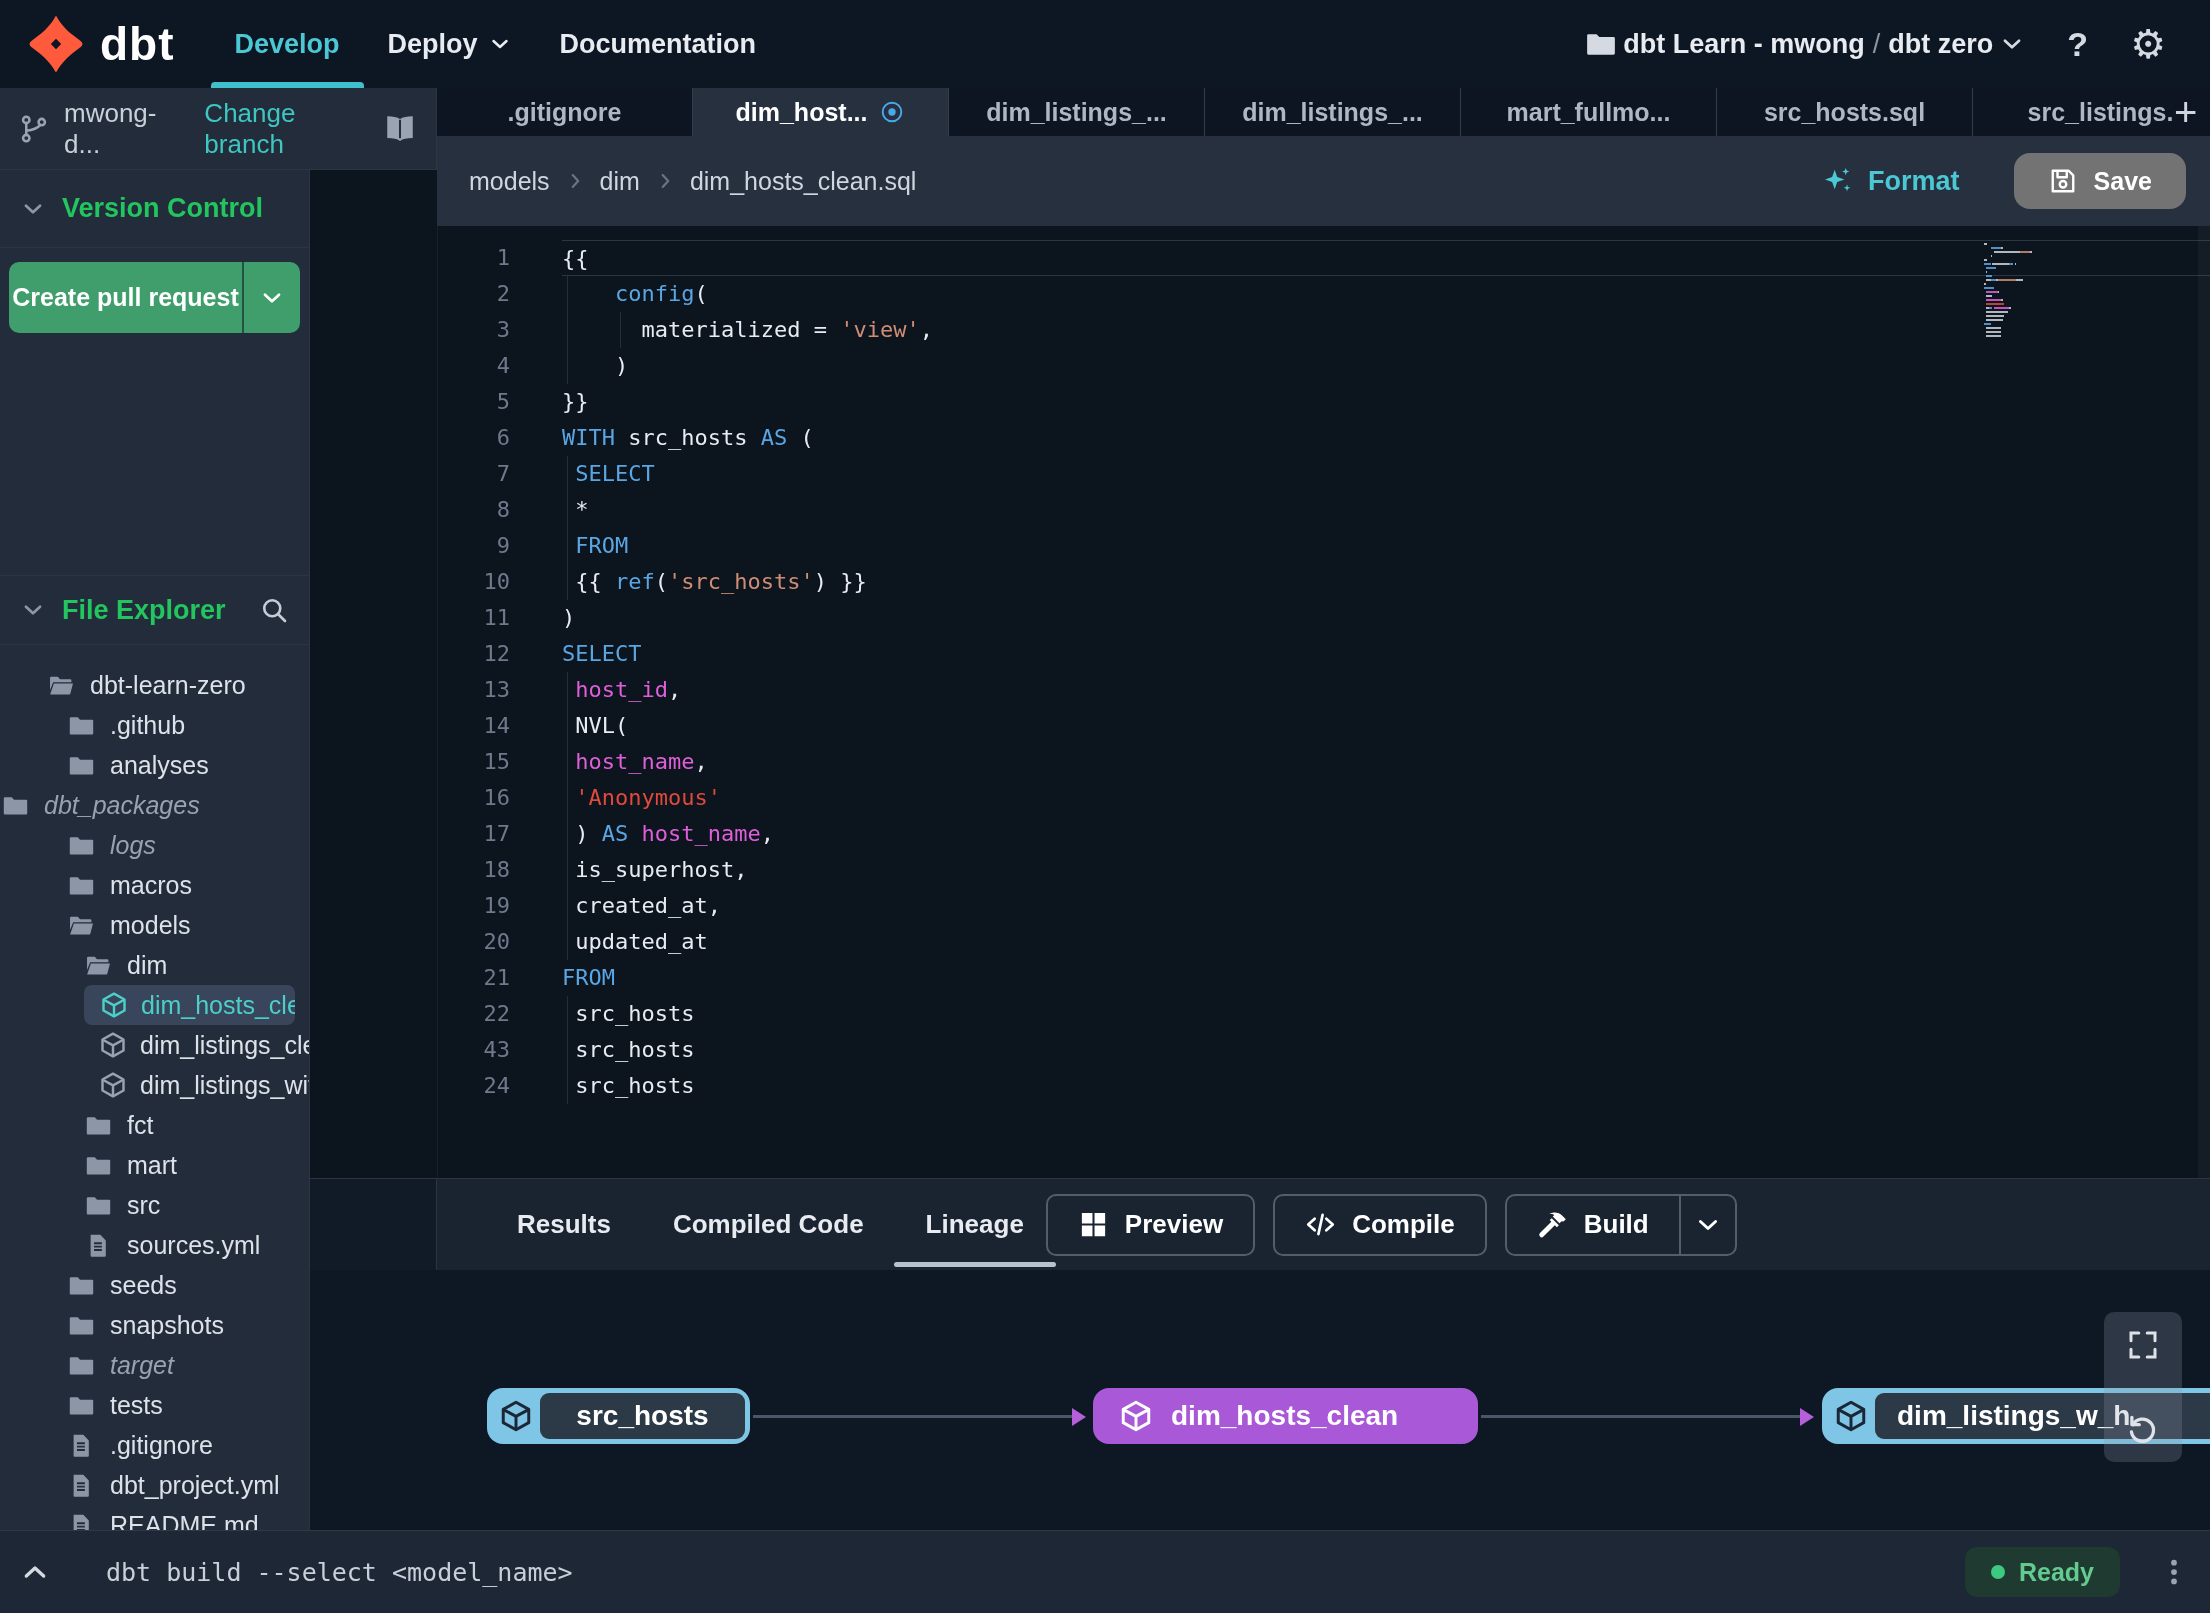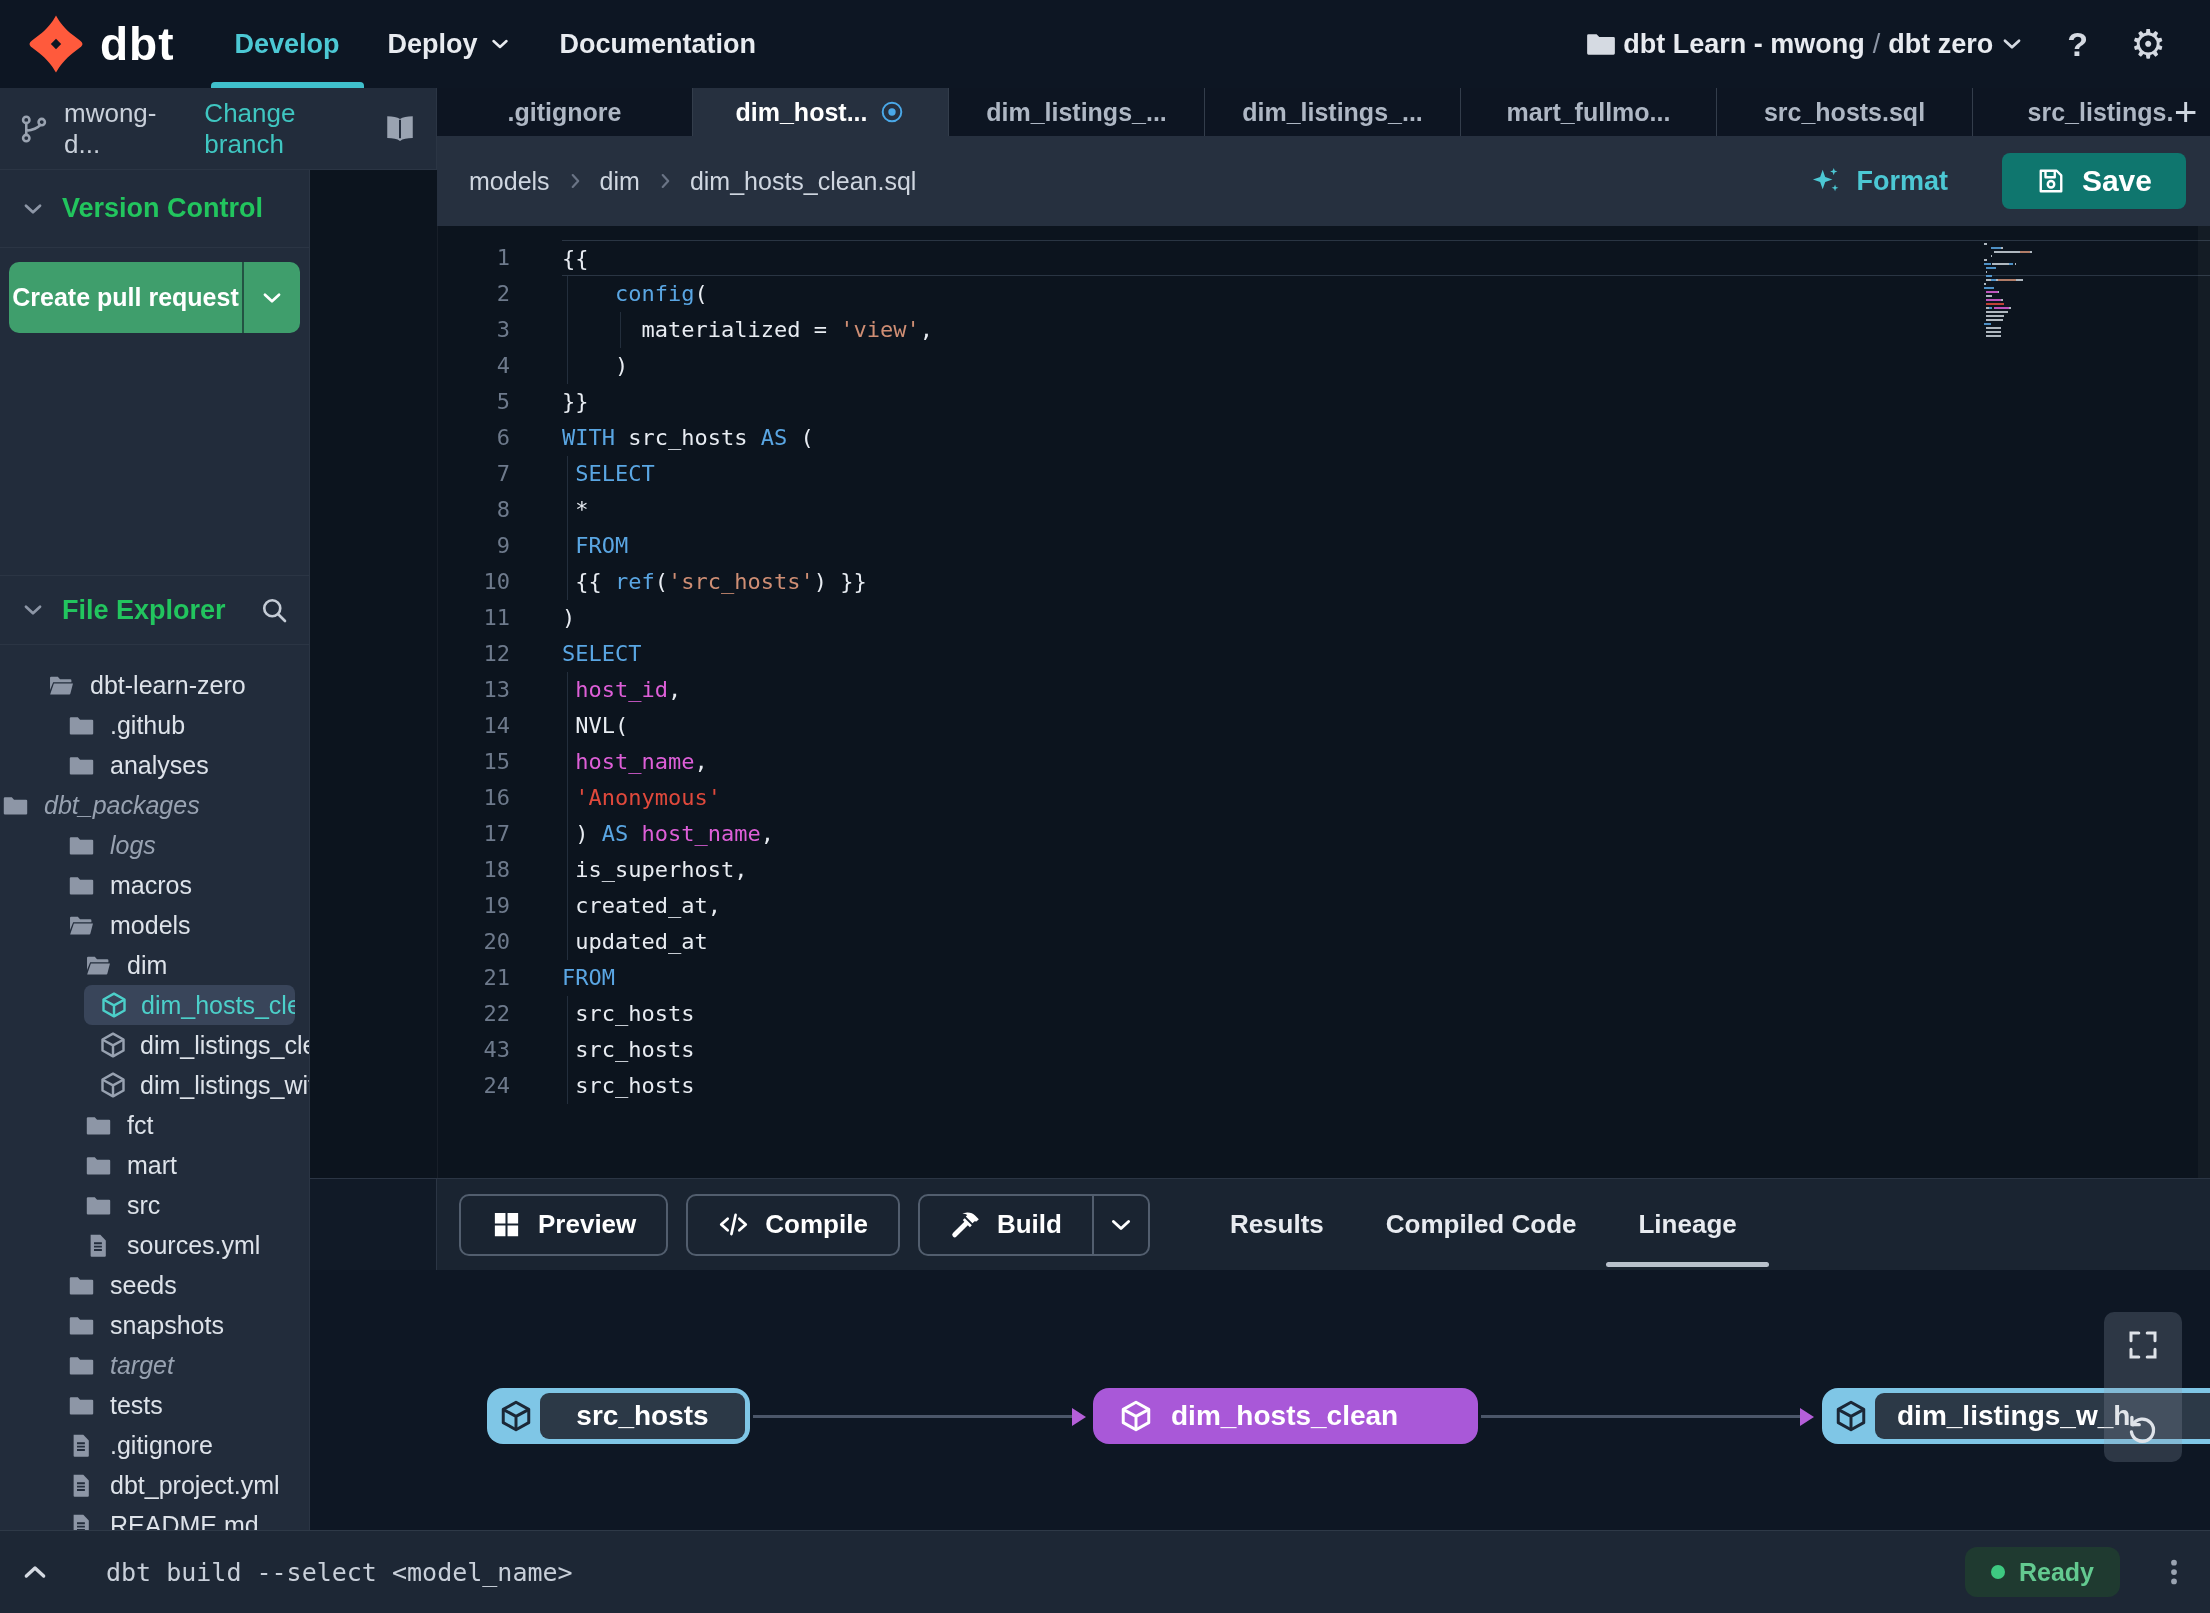--- a/index.html
+++ b/index.html
@@ -44,21 +44,21 @@
   .tab.active { background:#26303f; color:#fff; }
   .tab-dot { width:26px; height:26px; color:#4aa8e8; }
   .tab-add { position:absolute; right:10px; top:0; height:48px; display:flex; align-items:center; font-size:40px; font-weight:400; color:#cfd6e0; cursor:pointer; }
 
   
   #crumb-row { left:437px; top:136px; width:1773px; height:90px; background:#26303f; display:flex; align-items:center; padding-left:32px; }
   .crumb { font-size:25px; color:#cfd6e0; cursor:pointer; }
   .crumb-sep { width:22px; height:22px; color:#6a7486; margin:0 14px; }
   .format-btn { margin-left:auto; margin-right:54px; display:flex; align-items:center; gap:14px; color:#4cc8d4; font-size:27px; font-weight:600; cursor:pointer; }
   .format-btn .ic { width:32px; height:32px; }
-  .save-btn { height:56px; margin-right:24px; background:#0f766e; border-radius:8px; display:flex; align-items:center; gap:16px; padding:0 34px; color:#fff; font-size:30px; font-weight:600; cursor:pointer; }
+  .save-btn { height:56px; margin-right:24px; background:#737373; border-radius:16px; display:flex; align-items:center; gap:16px; padding:0 34px; color:#fff; font-size:25px; font-weight:600; cursor:pointer; }
   .save-btn .ic { width:30px; height:30px; }
 
   
   #sidebar { left:0; top:170px; width:310px; height:1360px; background:#222c3b; border-right:1px solid #2b3544; overflow:hidden; }
   .sec-head { position:absolute; left:0; right:0; display:flex; align-items:center; gap:16px; padding:0 20px; font-size:27px; font-weight:700; color:#22c55e; }
   .sec-head .chev { width:26px; height:26px; color:#8d96a6; flex:0 0 auto; }
   #vc-head { top:0; height:78px; border-bottom:1px solid #2b3544; }
   #fe-head { top:405px; height:70px; border-top:1px solid #2b3544; border-bottom:1px solid #2b3544; }
   #fe-head .srch { margin-left:auto; width:30px; height:30px; color:#c5ccd6; cursor:pointer; }
   .pr-btn { position:absolute; top:92px; left:9px; right:9px; height:71px; background:#3f9e6c; border-radius:10px; display:flex; overflow:hidden; cursor:pointer; }
@@ -693,20 +693,25 @@
       </div>
       <div class="mm-row">
         <span style="width: 1.7px;"></span>
         <span style="width: 15.3px; background: rgb(205, 211, 220);"></span>
       </div>
     </div>
 </div>
 
 <div id="toolbar" class="abs">
   <div class="toolbar-left"></div>
+  <div id="panel-tabs">
+      <div class="panel-tab">Results</div>
+      <div class="panel-tab">Compiled Code</div>
+      <div class="panel-tab active">Lineage</div>
+    </div>
   <div id="action-btns">
       <div class="panel-btn">
         <span class="inner">
           <span class="ic">
             <svg viewBox="0 0 24 24" fill="currentColor">
               <path d="M3 3h8.2v8.2H3zM12.8 3H21v8.2h-8.2zM3 12.8h8.2V21H3zM12.8 12.8H21V21h-8.2z"></path>
             </svg>
           </span>
           <span>Preview</span>
         </span>
@@ -732,25 +737,20 @@
           <span>Build</span>
         </span>
         <span class="split-chev">
           <span class="chev ic">
             <svg viewBox="0 0 24 24" fill="none" stroke="currentColor" stroke-width="2.5" stroke-linecap="round" stroke-linejoin="round">
               <path d="m5.5 9 6.5 6 6.5-6"></path>
             </svg>
           </span>
         </span>
       </div>
-    </div>
-  <div id="panel-tabs">
-      <div class="panel-tab">Results</div>
-      <div class="panel-tab">Compiled Code</div>
-      <div class="panel-tab active">Lineage</div>
     </div>
 </div>
 
 <div id="lineage" class="abs">
   <div class="edge" style="left:443px; width:330px;"></div>
   <div class="edge" style="left:1171px; width:330px;"></div>
   <div id="lin-nodes">
       <div class="lin-node src" style="left:177px;width:263px;">
         <span class="cube-i">
           <span class="ic">

